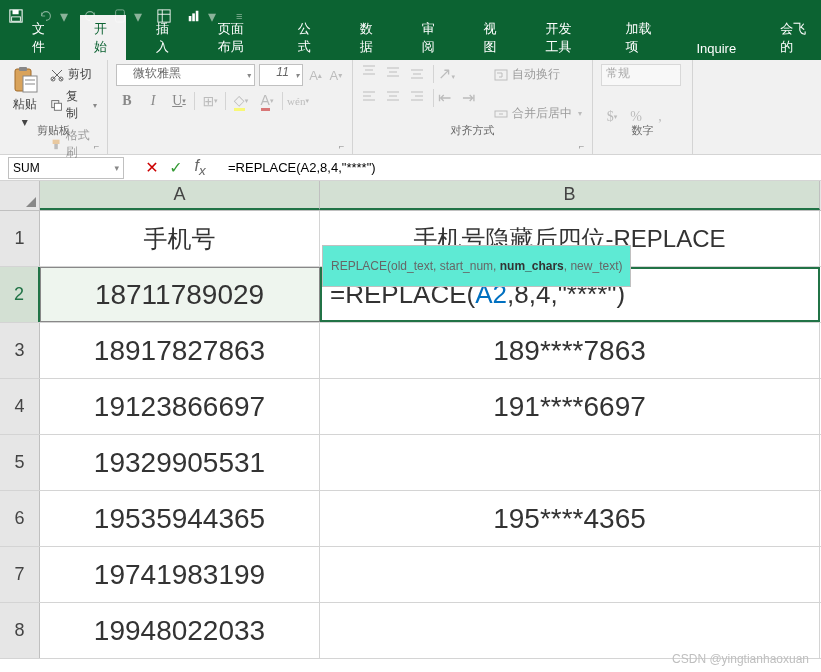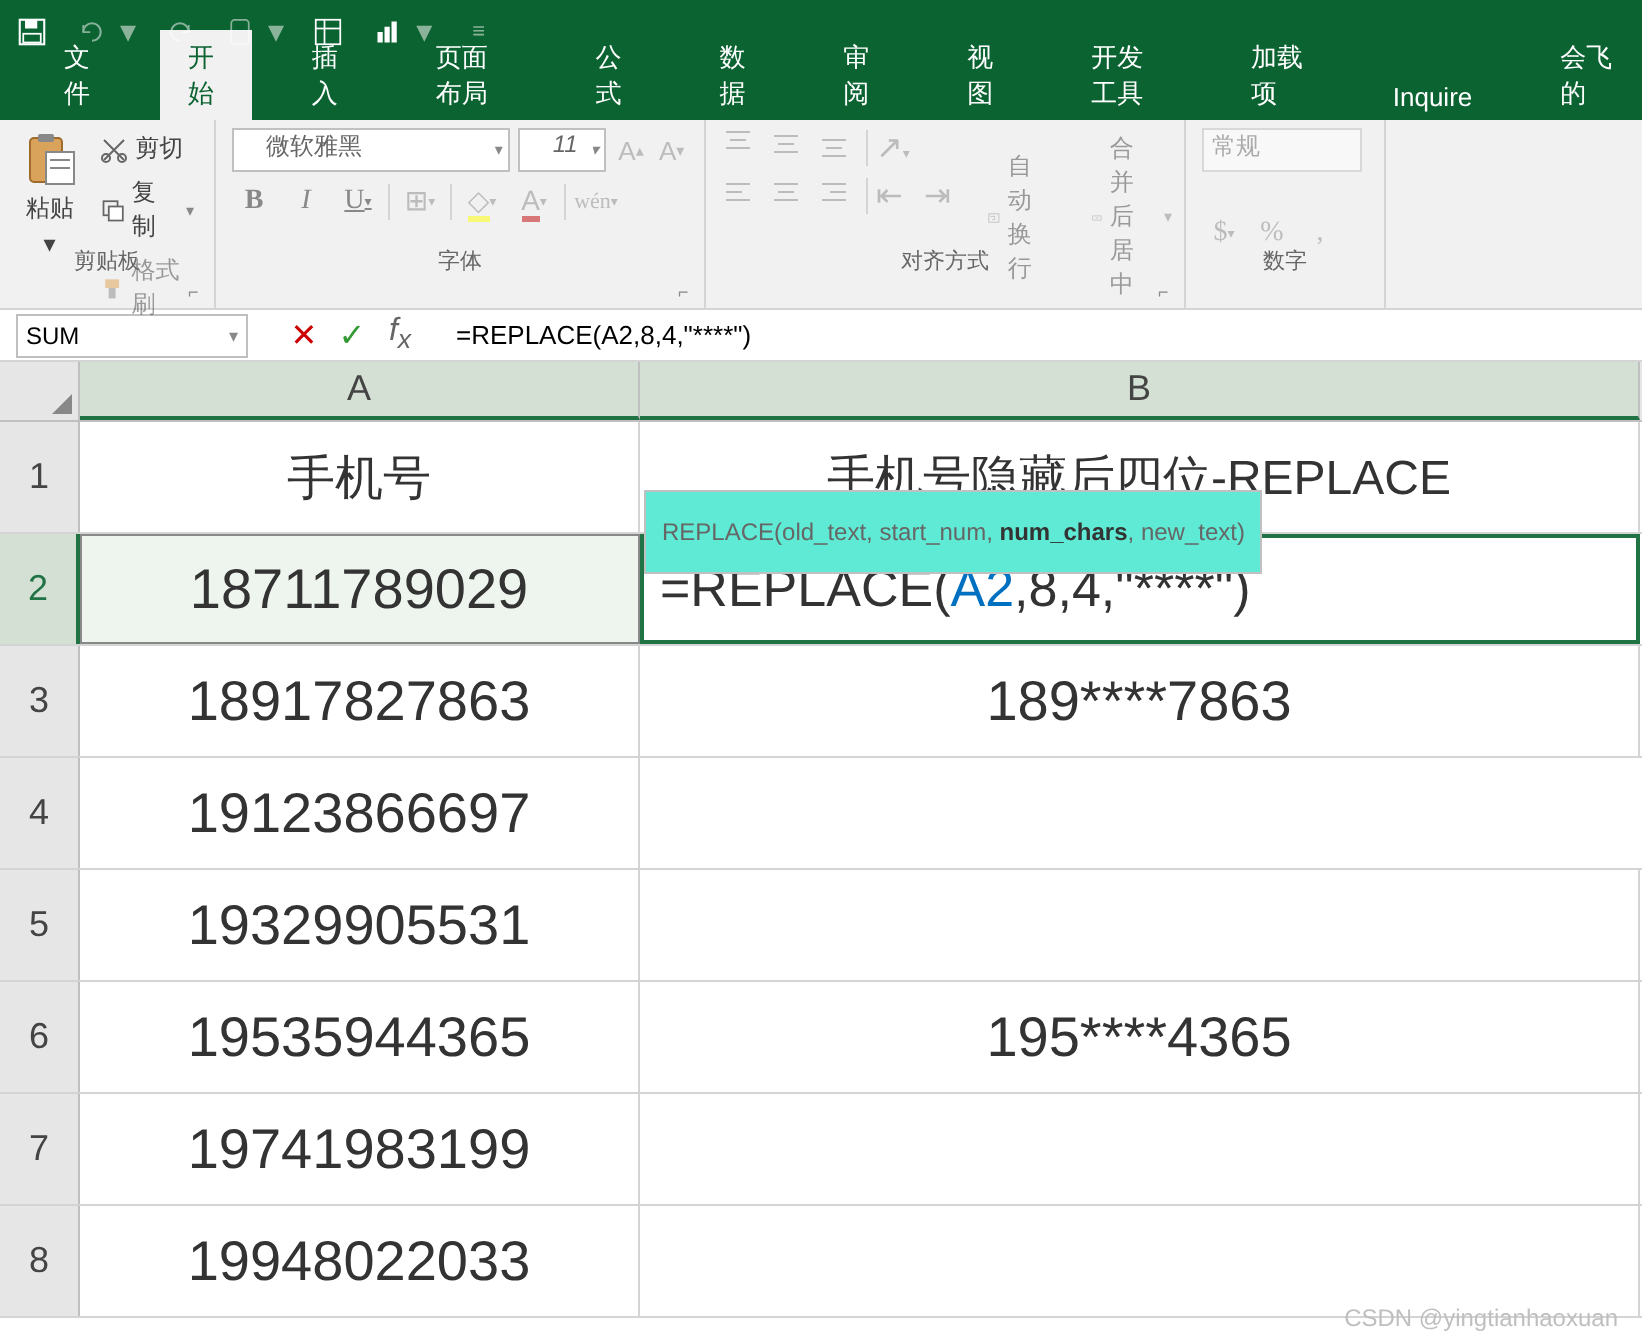--- a/index.html
+++ b/index.html
@@ -43,21 +43,21 @@
     .fmt-btn.b { font-weight: bold; }
     .fmt-btn.i { font-style: italic; }
     .fmt-btn.u { text-decoration: underline; }
     .sep { width: 1px; height: 18px; background: #d4d4d4; }
     
     .align-group { width: 240px; }
     .align-row { display: flex; gap: 4px; align-items: center; margin-bottom: 4px; }
     .align-btn { width: 20px; height: 20px; color: #888; }
     .align-btn svg { width: 16px; height: 16px; }
     .align-text-item { display: flex; align-items: center; gap: 4px; font-size: 12px; color: #444; padding: 2px; }
-    .align-right { display: flex; flex-direction: row; gap: 18px; margin-left: 10px; }
+    .align-right { display: flex; flex-direction: column; gap: 18px; margin-left: 10px; }
     
     .number-group { width: 100px; }
     .num-combo { border: 1px solid #c0c0c0; background: #fff; height: 22px; width: 80px; font-size: 12px; padding: 0 4px; color: #666; margin-bottom: 20px; }
     .num-row { display: flex; gap: 2px; }
     
     
     .formula-bar-row { display: flex; height: 26px; border-bottom: 1px solid #d4d4d4; align-items: center; }
     .name-box { width: 116px; border: 1px solid #c0c0c0; height: 22px; margin: 0 4px 0 8px; font-size: 12px; padding: 0 4px; background: #fff; display: flex; align-items: center; }
     .name-box-chev { margin-left: auto; color: #888; font-size: 9px; }
     .fb-btns { display: flex; gap: 0; margin: 0 12px; }
@@ -221,21 +221,20 @@
           <span style="border-bottom:3px solid #ffff00">◇</span>
           <span style="font-size:7px">▾</span>
         </span>
       <span class="fmt-btn disabled">
           <span style="border-bottom:3px solid #c00000">A</span>
           <span style="font-size:7px">▾</span>
         </span>
       <span class="sep"></span>
       <span class="fmt-btn disabled" style="font-size:11px">wén<span style="font-size:7px">▾</span></span>
     </div>
-    <div class="ribbon-group-label">字体</div>
     <div class="group-corner">⌐</div>
   </div>
 
   <div class="ribbon-group align-group">
     <div style="display:flex">
       <div>
         <div class="align-row">
           <span class="align-btn disabled"><svg viewBox="0 0 16 16">
                 <line x1="2" y1="2" x2="14" y2="2" stroke="#888"></line>
                 <line x1="4" y1="6" x2="12" y2="6" stroke="#888"></line>
@@ -349,20 +348,21 @@
         </div>
     </div>
     <div class="row">
       <div class="row-h">3</div>
       <div class="cell col-a">18917827863</div>
       <div class="cell col-b">189****7863</div>
     </div>
     <div class="row">
       <div class="row-h">4</div>
       <div class="cell col-a">19123866697</div>
+      <div class="cell col-b">191****6697</div>
     </div>
     <div class="row">
       <div class="row-h">5</div>
       <div class="cell col-a">19329905531</div>
       <div class="cell col-b"></div>
     </div>
     <div class="row">
       <div class="row-h">6</div>
       <div class="cell col-a">19535944365</div>
       <div class="cell col-b">195****4365</div>

